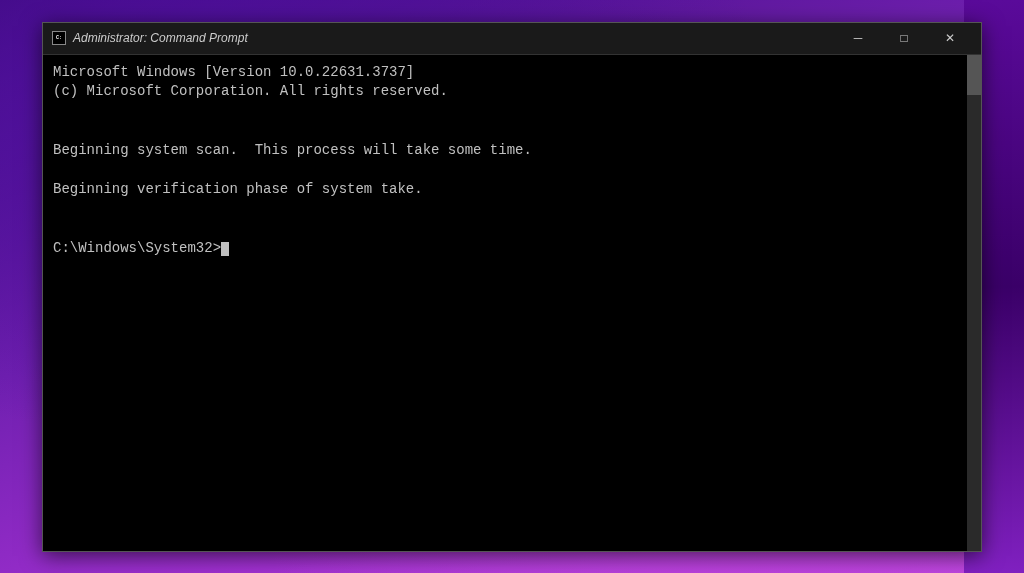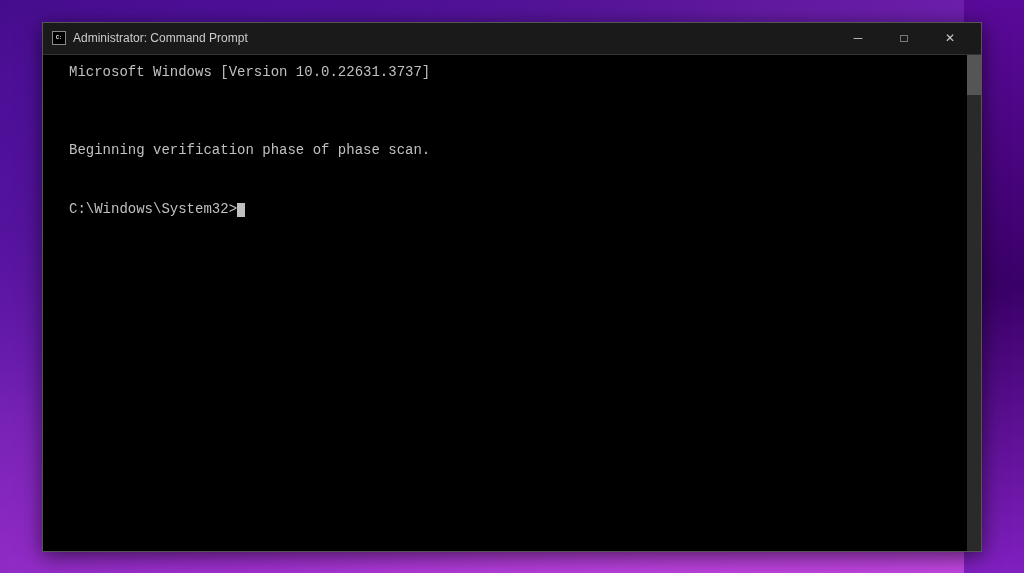--- a/index.html
+++ b/index.html
@@ -84,20 +84,21 @@
       color: #fff;
       font-size: 5px;
       font-weight: bold;
     }
 
     .title-text {
       flex: 1;
       color: #cccccc;
       font-size: 12px;
       font-family: 'Segoe UI', Arial, sans-serif;
+      font-style: italic;
     }
 
     .title-bar-controls {
       display: flex;
       gap: 0;
     }
 
     .title-btn {
       width: 46px;
       height: 32px;
@@ -108,21 +109,21 @@
       color: #cccccc;
       font-size: 12px;
       font-family: 'Segoe UI', Arial, sans-serif;
       background: transparent;
       border: none;
     }
 
     .console-area {
       flex: 1;
       background: #000000;
-      padding: 8px 26px;
+      padding: 8px 10px;
       color: #c0c0c0;
       font-family: 'Consolas', 'Courier New', monospace;
       font-size: 14px;
       line-height: 1.4;
       overflow: hidden;
       position: relative;
     }
 
     .console-line {
       white-space: pre;
@@ -177,24 +178,26 @@
     <span class="title-text">Administrator: Command Prompt</span>
     <div class="title-bar-controls">
       <button class="title-btn">─</button>
       <button class="title-btn">□</button>
       <button class="title-btn close-btn">✕</button>
     </div>
   </div>
 
   <div class="console-area">
     <div class="console-line">Microsoft Windows [Version 10.0.22631.3737]</div>
-    <div class="console-line empty"></div>
-    <div class="console-line empty"></div>
-    <div class="console-line empty"></div>
-    <div class="console-line">Beginning verification phase of phase scan.</div>
+    <div class="console-line">(c) Microsoft Corporation. All rights reserved.</div>
+    <div class="console-line empty"></div>
+    <div class="console-line empty"></div>
+    <div class="console-line">Beginning system scan.  This process will take some time.</div>
+    <div class="console-line empty"></div>
+    <div class="console-line">Beginning verification phase of system take.</div>
     <div class="console-line empty"></div>
     <div class="console-line empty"></div>
     <div class="console-line">C:\Windows\System32&gt;<span class="cursor"></span></div>
 
     <div class="scrollbar">
       <div class="scrollbar-thumb"></div>
     </div>
   </div>
 </div>
 

